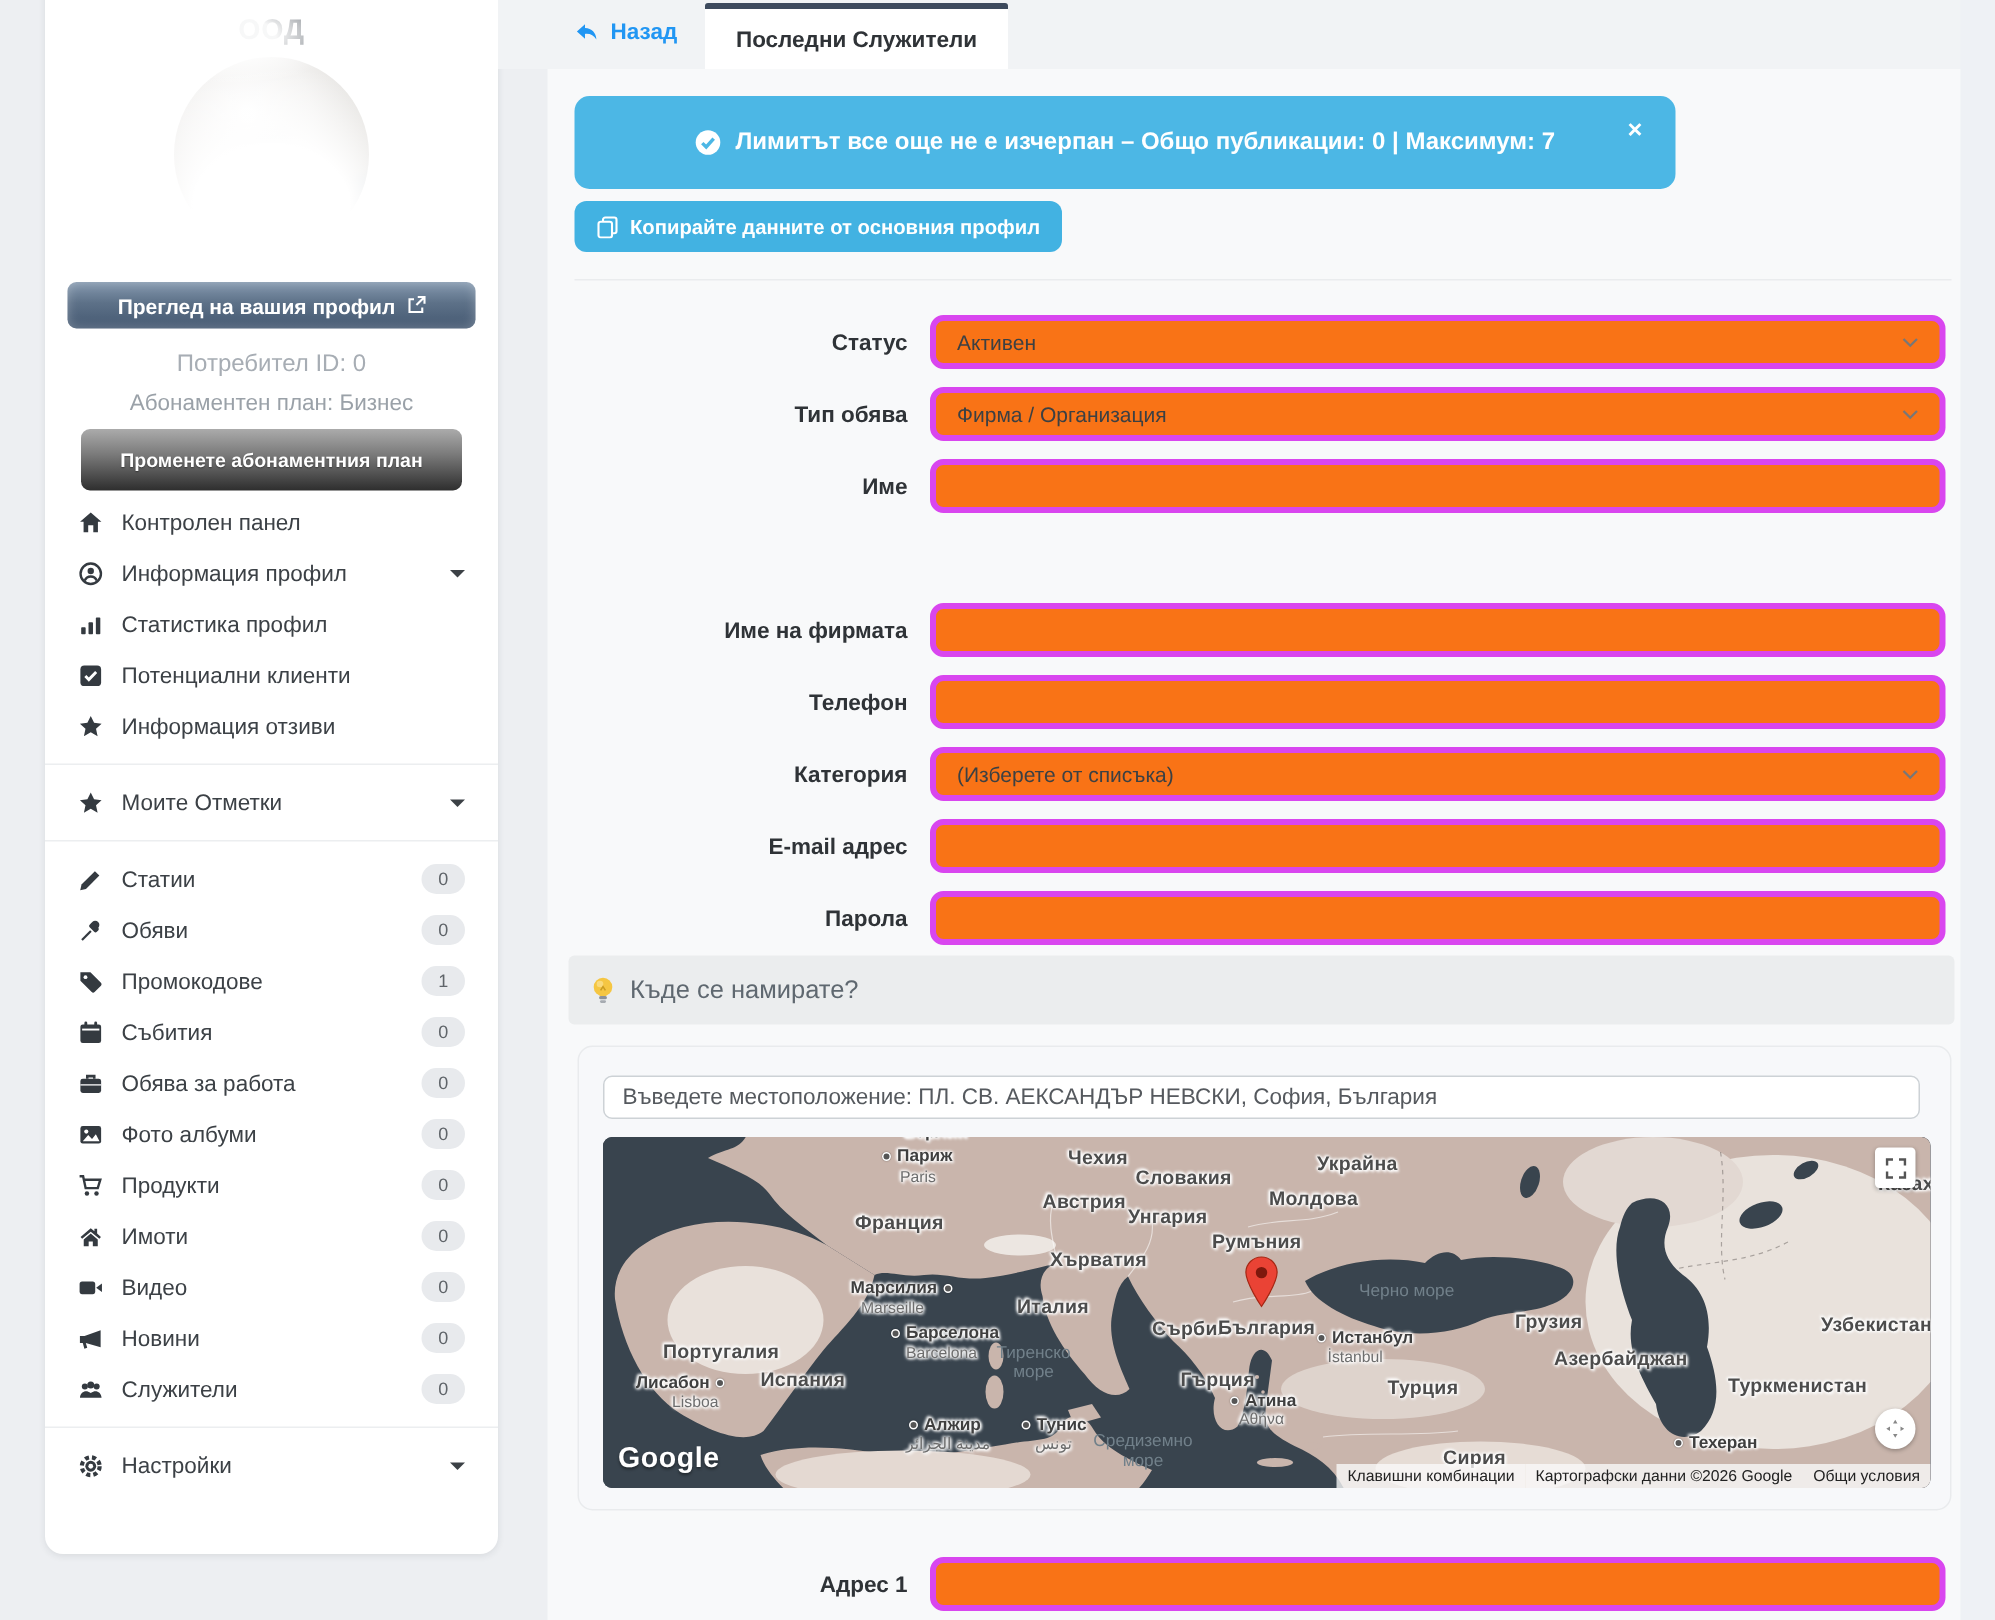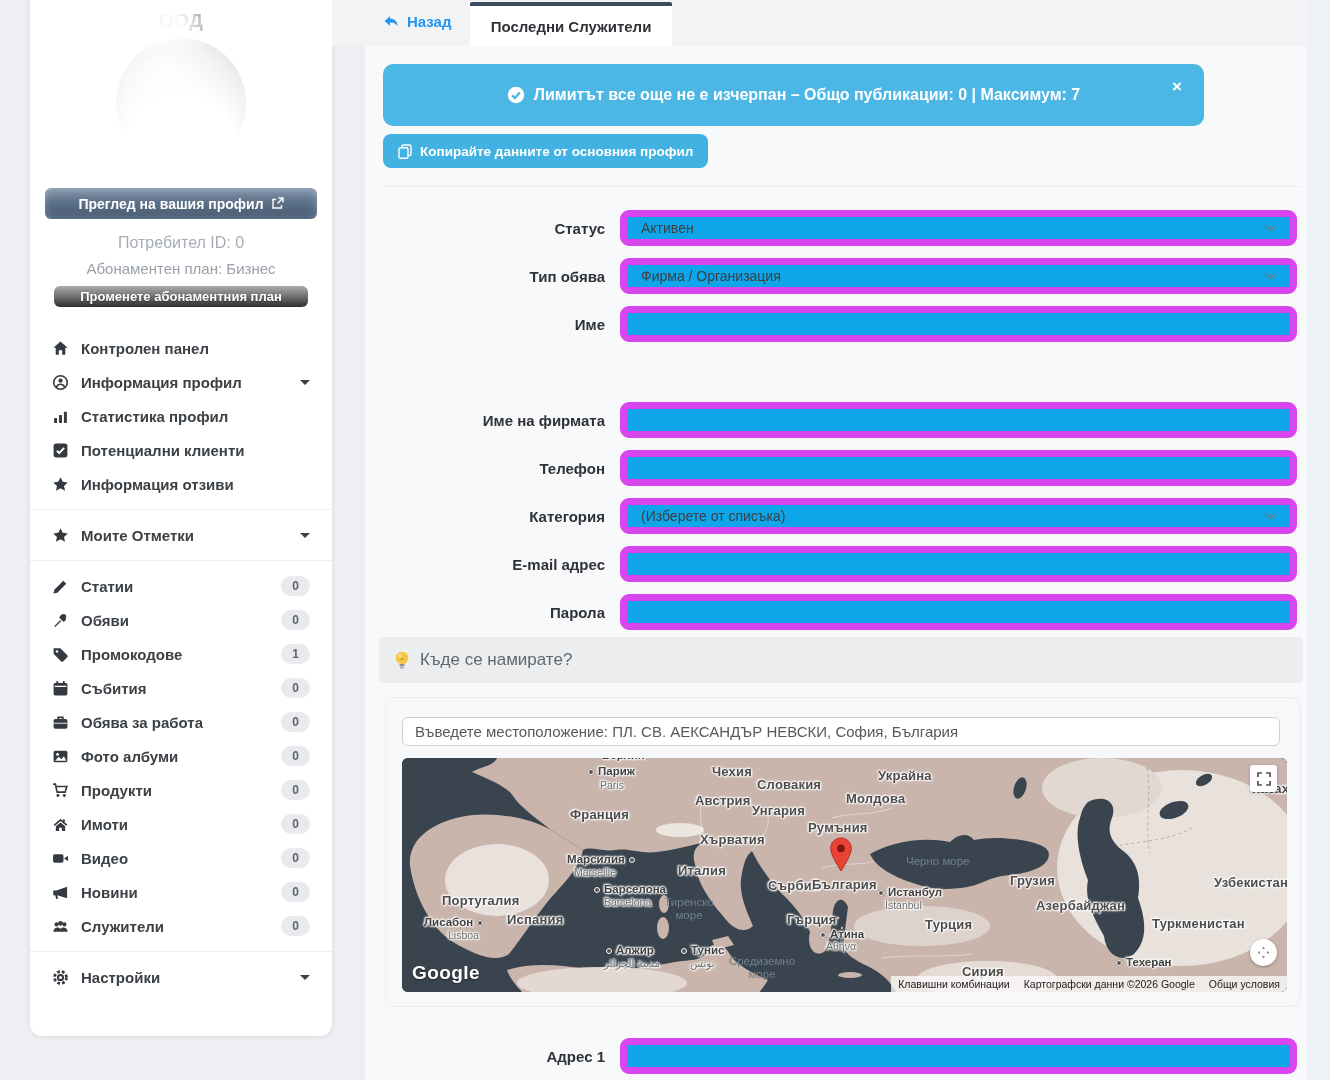--- a/index.html
+++ b/index.html
@@ -18,51 +18,51 @@
   .avatar:after{content:"";position:absolute;left:40px;top:58px;width:40px;height:26px;border-radius:50%;
     background:#c9cfd4;filter:blur(5px);transform:rotate(-25deg)}
   .glow{position:absolute;left:0;top:8px;width:100%;height:300px;z-index:2;pointer-events:none;
     background:radial-gradient(ellipse 150px 120px at 50% 48%,#ffffff 35%,rgba(255,255,255,0) 78%),
                radial-gradient(ellipse 90px 40px at 42% 10%,rgba(255,255,255,.95) 30%,rgba(255,255,255,0) 80%)}
   .btn-preview{position:absolute;left:15px;top:202px;width:272px;height:31px;z-index:3;border-radius:6px;
     background:linear-gradient(180deg,#8498ae 0%,#5d7188 45%,#445871 100%);box-shadow:inset 0 0 8px rgba(255,255,255,.28);
     color:#fff;font-size:14px;font-weight:bold;display:flex;align-items:center;justify-content:center;gap:7px;cursor:pointer}
   .faint1{position:absolute;top:248px;width:100%;text-align:center;font-size:16px;color:#a7adb4;z-index:1}
   .faint2{position:absolute;top:274px;width:100%;text-align:center;font-size:15px;color:#9aa1a8;z-index:1}
-  .btn-plan{position:absolute;left:24px;top:300px;width:254px;height:21px;z-index:3;border-radius:6px;
+  .btn-plan{position:absolute;left:24px;top:300px;width:254px;height:41px;z-index:3;border-radius:6px;
     background:linear-gradient(180deg,#ababab 0%,#7c7c7c 40%,#2e2e2e 100%);
     color:#fff;font-size:13px;font-weight:bold;display:flex;align-items:center;justify-content:center;cursor:pointer;text-shadow:0 1px 1px rgba(0,0,0,.4)}
-  .sb-item{display:flex;align-items:center;gap:12px;height:34px;padding:0 22px;color:#3c4146;font-size:15px;font-weight:700;cursor:pointer}
+  .sb-item{display:flex;align-items:center;gap:12px;height:34px;padding:0 22px;color:#3c4146;font-size:15px;font-weight:400;cursor:pointer}
   .sb-item .lbl{flex:1}
   .caret{width:0;height:0;border-left:5px solid transparent;border-right:5px solid transparent;border-top:5px solid #3c4146}
   .badge{background:#e8eaed;color:#5f6469;border-radius:10px;min-width:29px;height:20px;font-size:12px;
     display:flex;align-items:center;justify-content:center;padding:0 8px}
   .sb-div{height:1px;background:#eceef0;margin:8px 0}
   .si{width:17px;height:17px;flex:none}
 
   
   .topstrip{position:absolute;left:332px;top:0;right:0;height:46px;background:#f1f3f5}
   .back-tab{position:absolute;left:383px;top:13px;display:flex;align-items:center;gap:7px;color:#2196f3;
     font-size:15px;font-weight:bold;cursor:pointer}
   .active-tab{position:absolute;left:470px;top:2px;width:202px;height:44px;background:#fff;
     border-top:4px solid #3d4a5d;border-radius:2px 2px 0 0;display:flex;align-items:center;justify-content:center;
     font-size:15px;font-weight:bold;color:#2f3337;cursor:pointer}
   .panel{position:absolute;left:365px;top:46px;width:942px;height:1034px;background:#f8f9fa}
 
-  .banner{position:absolute;left:18px;top:18px;width:821px;height:62px;background:#4cb7e5;border-radius:10px;
+  .banner{position:absolute;left:18px;top:18px;width:734px;height:62px;background:#4cb7e5;border-radius:10px;
     display:flex;align-items:center;justify-content:center;gap:9px;color:#fff;font-size:16px;font-weight:bold}
   .banner-x{position:absolute;right:22px;top:14px;color:#fff;font-size:17px;font-weight:bold;cursor:pointer;line-height:1}
   .btn-copy{position:absolute;left:18px;top:88px;height:34px;padding:0 15px;background:#42b2e2;border-radius:8px;
     display:flex;align-items:center;gap:8px;color:#fff;font-size:13.5px;font-weight:bold;cursor:pointer}
   .hr{position:absolute;left:18px;top:140px;width:918px;height:1px;background:#eaecee}
 
   .frow{position:absolute;left:0;width:942px;height:36px}
   .frow .flabel{position:absolute;left:0;top:0;width:240px;height:36px;display:flex;align-items:center;justify-content:flex-end;
     font-size:15px;font-weight:bold;color:#2f3337}
-  .fctl{position:absolute;left:255px;top:0;width:677px;height:36px;background:#0ea5e9;border:7px solid #d946ef;border-radius:9px}
+  .fctl{position:absolute;left:255px;top:0;width:677px;height:36px;background:#f97316;border:4px solid #d946ef;border-radius:9px}
   .fselect{display:flex;align-items:center;padding:0 14px;font-size:14px;color:#3c4043;cursor:pointer}
   .fselect .chev{margin-left:auto}
   input.fctl{padding:0 14px;font-size:14px;color:#3c4043;outline:none}
 
   .secbar{position:absolute;left:14px;top:591px;width:924px;height:46px;background:#ebedee;border-radius:4px;
     display:flex;align-items:center;gap:10px;padding:0 15px;color:#5f6870;font-size:17px}
 
   .mapcard{position:absolute;left:20px;top:651px;width:916px;height:310px;background:#f7f8fa;border:1px solid #e9ebed;border-radius:10px}
   .locinput{position:absolute;left:16px;top:19px;width:878px;height:29px;background:#fff;border:1px solid #cdd2d6;border-radius:6px;
     padding:0 12px;font-size:15px;color:#55595e;outline:none}

